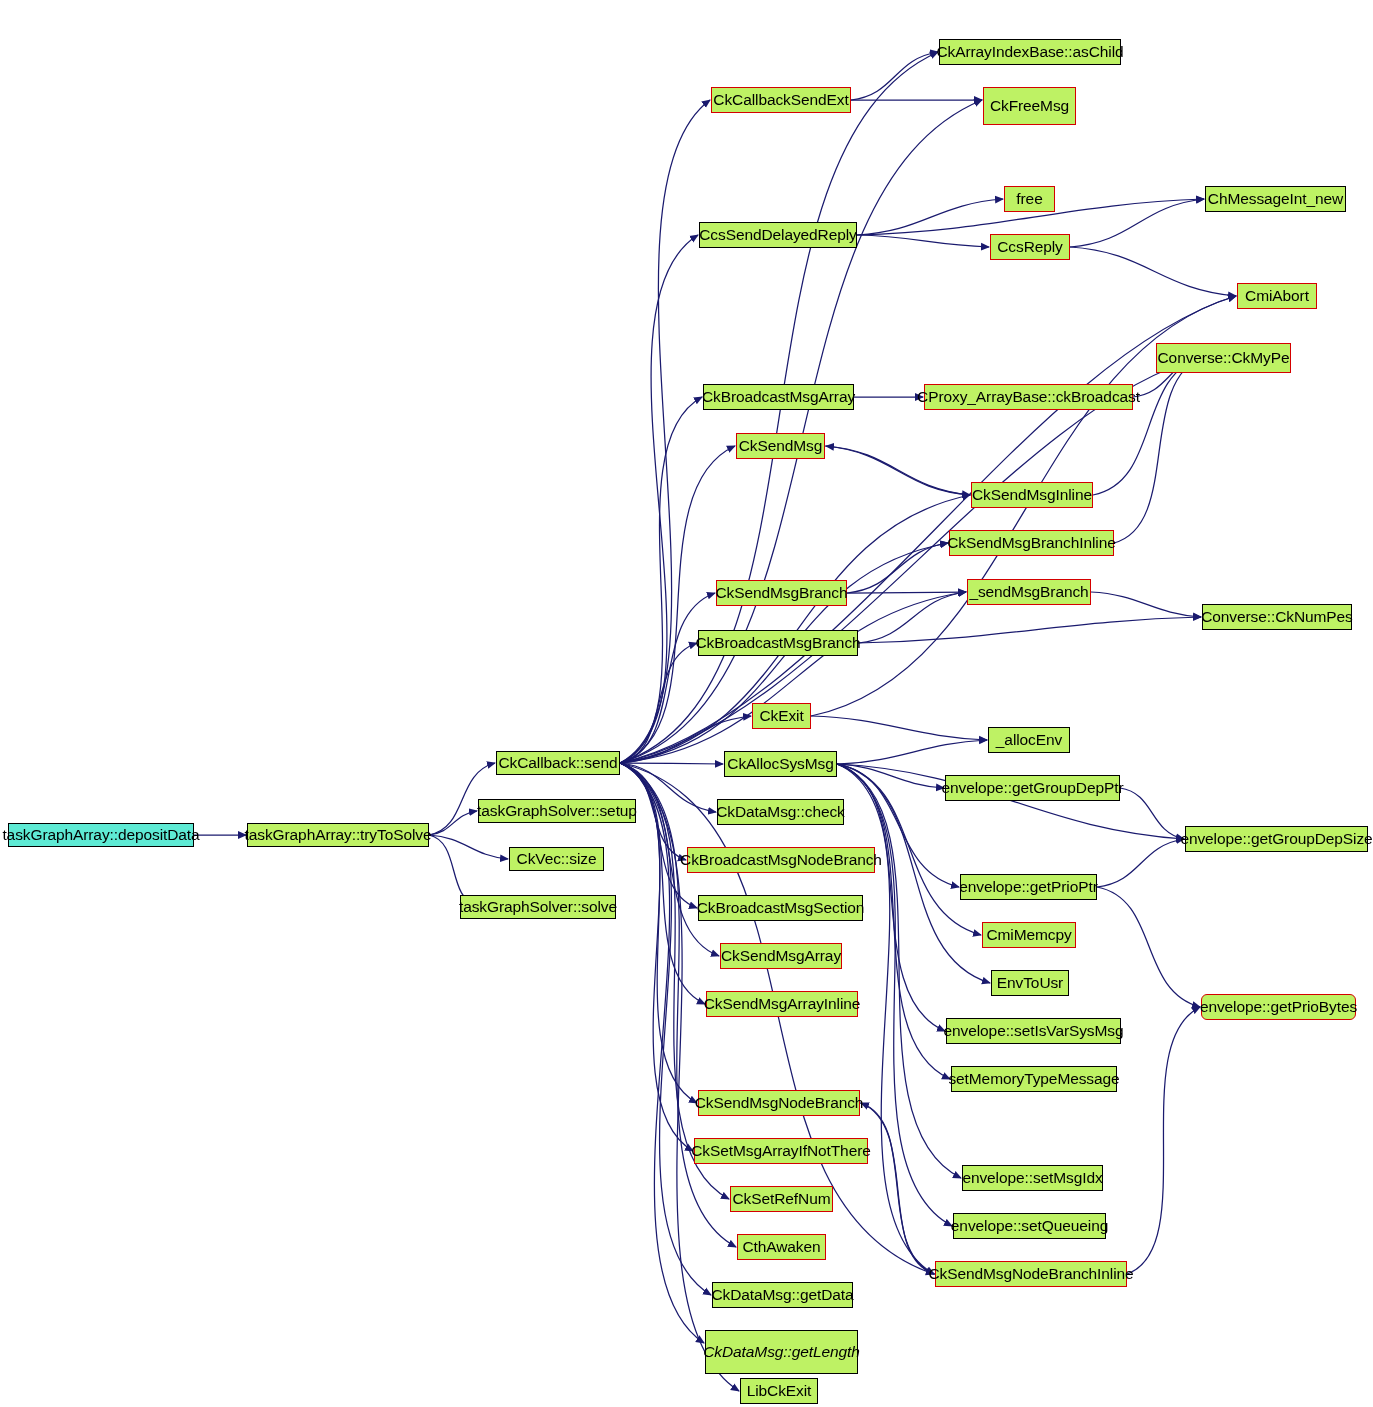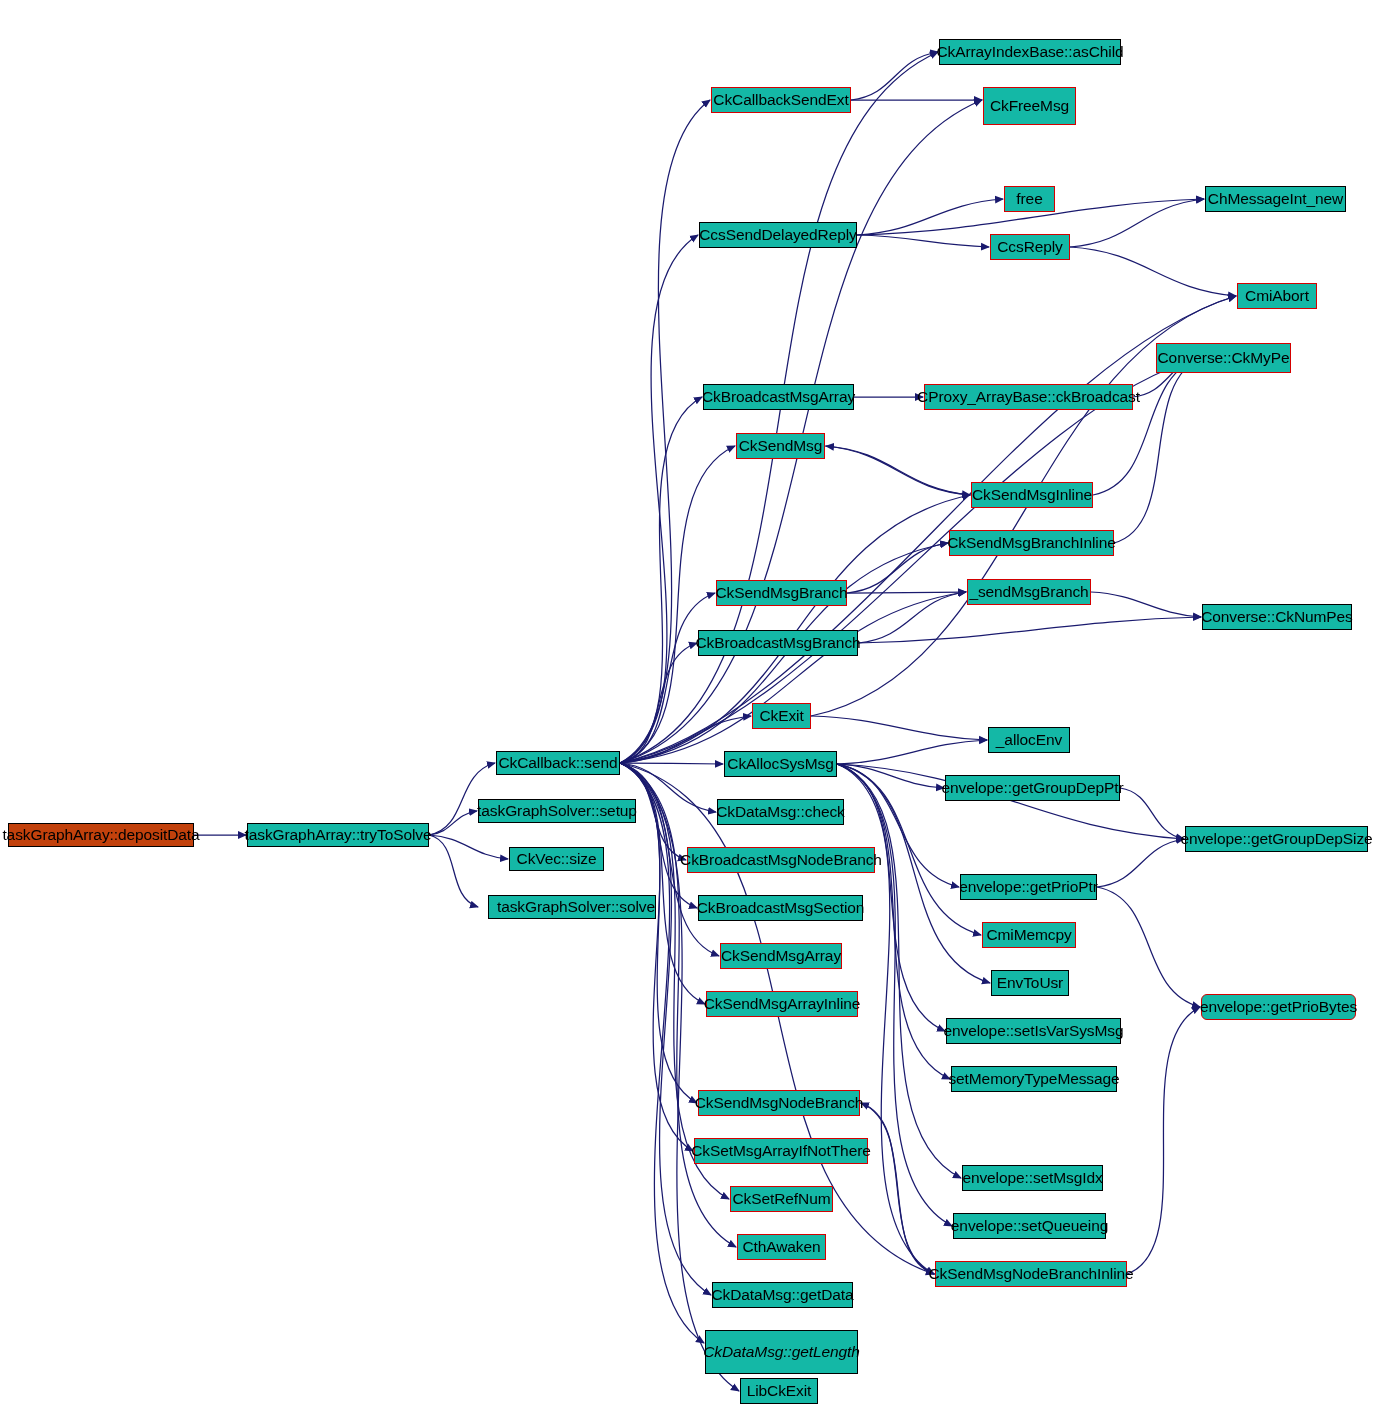--- a/index.html
+++ b/index.html
@@ -3,33 +3,33 @@
 <meta charset="utf-8">
 <style>
   html,body{margin:0;padding:0;background:#ffffff;}
   body{font-family:"Liberation Sans","DejaVu Sans",sans-serif;}
   #canvas{position:relative;width:1373px;height:1407px;background:#fff;overflow:hidden;}
   svg.edges{position:absolute;left:0;top:0;width:1373px;height:1407px;pointer-events:none;}
   .node{
     position:absolute;
     box-sizing:border-box;
     border:1px solid #000000;
-    background:#14b8a6;
+    background:#bef264;
     color:#000000;
     font-size:15.5px;
     line-height:1;
     display:flex;
     align-items:center;
     justify-content:center;
     white-space:nowrap;
     letter-spacing:-0.1px;
     z-index:5;
   }
   .node.red{border-color:#d40000;}
-  .node.root{background:#c2410c;border-color:#000000;}
+  .node.root{background:#5eead4;border-color:#000000;}
 </style>
 </head>
 <body>
 
 <div id="canvas">
   <svg class="edges" viewBox="0 0 1373 1407">
     <defs>
       <marker id="ah" markerWidth="9" markerHeight="9" refX="8" refY="4.5" orient="auto" markerUnits="userSpaceOnUse">
         <path d="M0,0.6 L9,4.5 L0,8.4 z" fill="#1a1a6e"></path>
       </marker>
@@ -116,21 +116,21 @@
       </div>
       <div class="node" style="left: 496px; top: 751px; width: 124px; height: 24px;">
         <span>CkCallback::send</span>
       </div>
       <div class="node" style="left: 478px; top: 799px; width: 158px; height: 24px;">
         <span>taskGraphSolver::setup</span>
       </div>
       <div class="node" style="left: 509px; top: 847px; width: 95px; height: 24px;">
         <span>CkVec::size</span>
       </div>
-      <div class="node" style="left: 488px; top: 895px; width: 168px; height: 24px; justify-content: flex-end;">
+      <div class="node" style="left: 460px; top: 895px; width: 156px; height: 24px;">
         <span>taskGraphSolver::solve</span>
       </div>
       <div class="node" style="left: 939px; top: 39px; width: 182px; height: 26px;">
         <span>CkArrayIndexBase::asChild</span>
       </div>
       <div class="node red" style="left: 711px; top: 87px; width: 140px; height: 26px;">
         <span>CkCallbackSendExt</span>
       </div>
       <div class="node red" style="left: 983px; top: 87px; width: 93px; height: 38px;">
         <span>CkFreeMsg</span>

